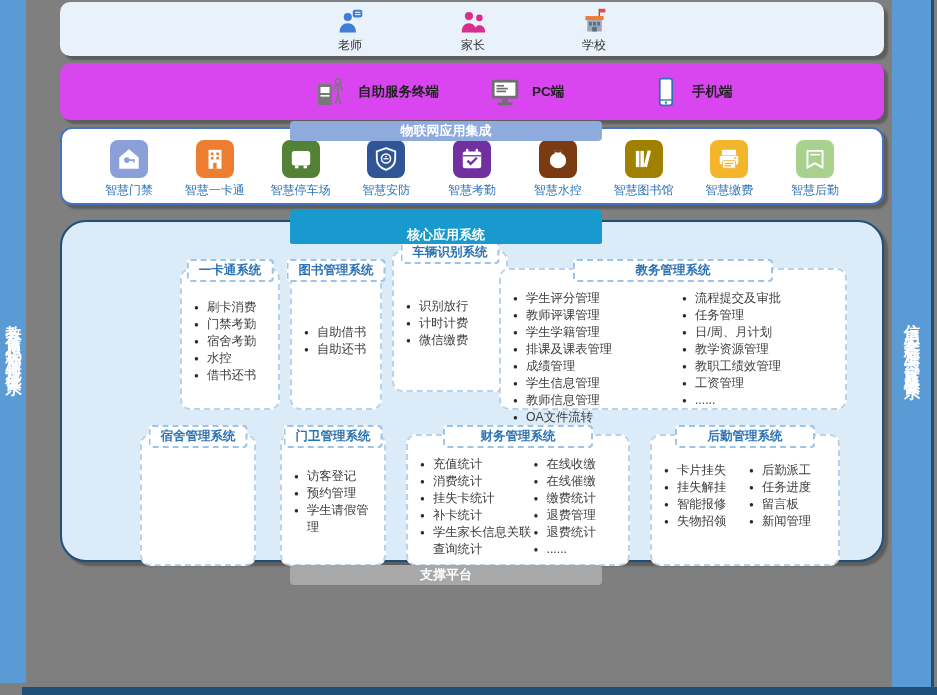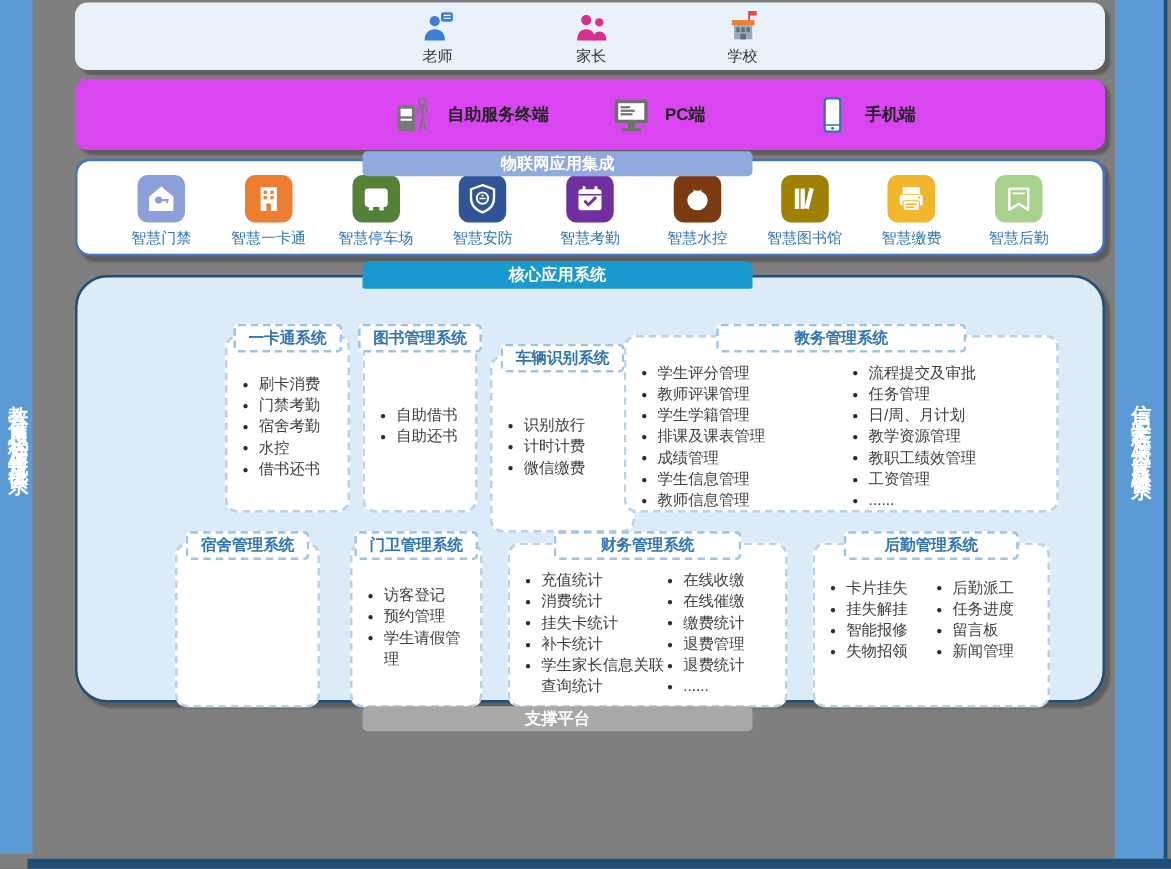--- a/index.html
+++ b/index.html
@@ -23,21 +23,21 @@
   .band-terminals { top:63px;  height:57px;  background:#d946ef; }
   .band-iot       { top:127px; height:78px;  background:#ffffff; border:2px solid #4472c4; border-radius:12px; }
   .band-core      { top:220px; height:342px; background:#dcebf8; border:2px solid #1f4e79; border-radius:26px; }
   .band-support   { top:575px; height:107px; background:#e9f2fb; border:2px solid #2e74b5; border-radius:16px; }
 
   
   .tab { position:absolute; left:290px; width:312px; height:20px; z-index:6;
          display:flex; align-items:center; justify-content:center;
          color:#fff; font-weight:bold; font-size:13px; border-radius:4px; }
   .tab-iot     { top:121px; background:#8faadc; }
-  .tab-core    { top:209px; height:22px; background:#189ace; border-radius:6px 6px 2px 2px; }
+  .tab-core    { top:209px; height:35px; background:#189ace; border-radius:6px 6px 2px 2px;align-items:flex-end; }
   .tab-support { top:565px; background:#a8a8a8; }
 
   
   .user-item { position:absolute; top:5px; width:80px; text-align:center; }
   .user-item svg { display:block; margin:0 auto; }
   .user-label { margin-top:1px; font-size:12px; color:#333; }
 
   
   .term-item { position:absolute; top:0; height:100%; display:flex; align-items:center; gap:10px; }
   .term-label { font-size:13.5px; font-weight:600; color:#222; }
@@ -295,21 +295,21 @@
     <div class="sysbox" style="left:228px;top:22px;width:92px;height:142px">
       <div class="sysbox-title">图书管理系统</div>
       <div class="sysbox-inner center">
         <ul class="items">
             <li>自助借书</li>
             <li>自助还书</li>
           </ul>
       </div>
     </div>
 
-    <div class="sysbox" style="left:330px;top:38px;width:116px;height:142px">
+    <div class="sysbox" style="left:330px;top:4px;width:116px;height:142px">
       <div class="sysbox-title">车辆识别系统</div>
       <div class="sysbox-inner center">
         <ul class="items">
             <li>识别放行</li>
             <li>计时计费</li>
             <li>微信缴费</li>
           </ul>
       </div>
     </div>
 
@@ -317,20 +317,21 @@
       <div class="sysbox-title" style="min-width:200px;text-align:center">教务管理系统</div>
       <div class="sysbox-inner cols">
         <ul class="items" style="width:172px">
             <li>学生评分管理</li>
             <li>教师评课管理</li>
             <li>学生学籍管理</li>
             <li>排课及课表管理</li>
             <li>成绩管理</li>
             <li>学生信息管理</li>
             <li>教师信息管理</li>
+            <li>OA文件流转</li>
           </ul>
         <ul class="items" style="width:160px">
             <li>流程提交及审批</li>
             <li>任务管理</li>
             <li>日/周、月计划</li>
             <li>教学资源管理</li>
             <li>教职工绩效管理</li>
             <li>工资管理</li>
             <li>......</li>
           </ul>

